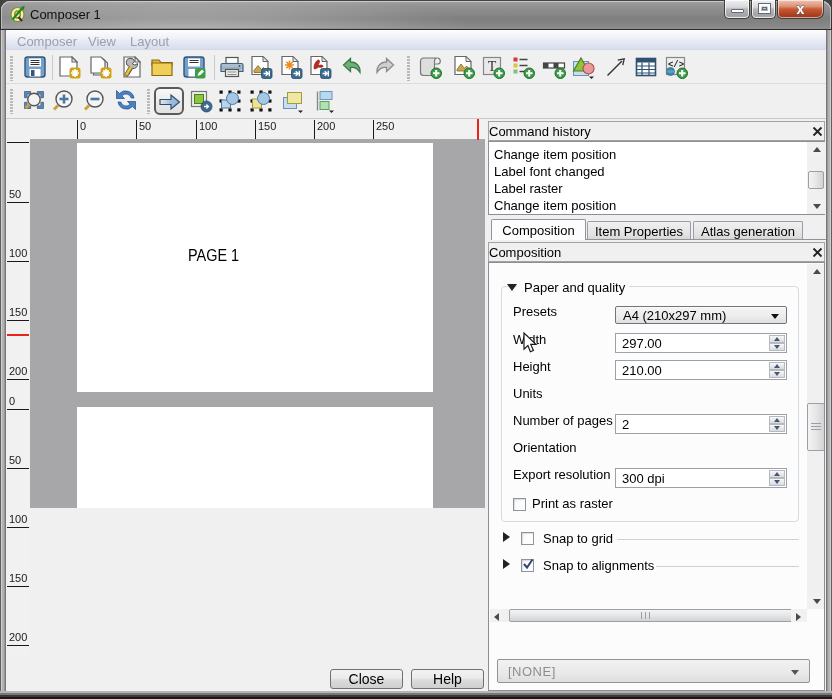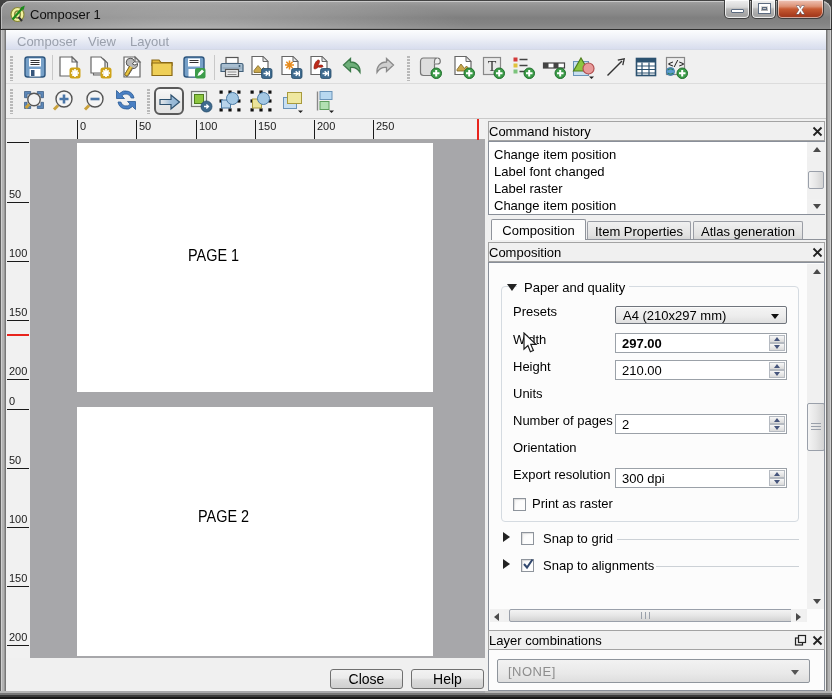--- a/index.html
+++ b/index.html
@@ -42,21 +42,21 @@
     background:repeating-linear-gradient(#f0f0f0 0 1px, #b9b9b9 1px 3px); }
   .tsep { position:absolute; top:4px; width:1px; height:25px; background:#c9c9c9; }
   .ticon { position:absolute; width:24px; height:24px; }
   
   #hruler { left:30px; top:119px; width:455px; height:21px; background:#f1f1f1; border-bottom:1px solid #aaa; }
   #vruler { left:6px; top:119px; width:24px; height:539px; background:#f1f1f1; }
   .htick { position:absolute; top:1px; width:1px; height:19px; background:#1a1a1a; }
   .hlab { position:absolute; top:1px; font-size:11px; color:#1a1a1a; }
   .vtick { position:absolute; left:1px; width:22px; height:1px; background:#1a1a1a; }
   .vlab { position:absolute; left:3px; font-size:11px; color:#1a1a1a; }
-  #canvas { left:30px; top:140px; width:455px; height:553px; background:#a7a7aa; overflow:hidden;text-decoration:underline; }
+  #canvas { left:30px; top:140px; width:455px; height:368px; background:#a7a7aa; overflow:hidden;text-decoration:underline; }
   .page { position:absolute; left:47px; width:356px; height:249px; background:#fff; }
   .pagetext { position:absolute; font-size:17px; color:#000; transform:scaleX(0.85); transform-origin:0 0; }
   
   #rpanel { left:487px; top:119px; width:339px; height:572px; background:#f0f0f0; }
   .dockhead { position:absolute; left:1px; width:337px; height:20px; background:#f0f0f0;
     border:1px solid #a3a3a3; font-size:13px; color:#000; }
   .dockhead .t { position:absolute; left:0; top:2px; }
   .xbtn { position:absolute; top:3px; width:13px; height:13px; }
   .tab { position:absolute; font-size:13px; text-align:center; }
   .tab.on { background:#fcfcfc; border:1px solid #8f939b; border-bottom:none; border-radius:2px 2px 0 0; z-index:2; }
@@ -426,21 +426,21 @@
     <div class="arr" style="left:18px; top:21px; border-left:5px solid transparent; border-right:5px solid transparent; border-top:7px solid #222;"></div>
     <div class="flabel" style="left:35px; top:17px;">Paper and quality</div>
 
     <div class="flabel" style="left:24px; top:41px;">Presets</div>
     <div class="combo" style="top:43px;">
         <span class="ct">A4 (210x297 mm)</span>
         <div class="carr"></div>
       </div>
 
     <div class="flabel" style="left:24px; top:69px;">Width</div>
-    <div class="spin" style="top:70px;font-weight:bold;">
+    <div class="spin" style="top:70px;">
         <span class="st">297.00</span>
       <div class="spinbtns">
           <div class="sb" style="top:0;"></div>
           <div class="sb" style="top:8px;"></div>
         <div class="arr" style="left:4.5px; top:2px; border-left:3.5px solid transparent; border-right:3.5px solid transparent; border-bottom:4px solid #46557c;"></div>
         <div class="arr" style="left:4.5px; top:10px; border-left:3.5px solid transparent; border-right:3.5px solid transparent; border-top:4px solid #46557c;"></div>
       </div>
       </div>
 
     <div class="flabel" style="left:24px; top:96px;">Height</div>
@@ -505,30 +505,20 @@
     <div class="arr" style="left:324px; top:336px; border-left:4px solid transparent; border-right:4px solid transparent; border-top:5px solid #4a4a4a;"></div>
 
     <div class="sbtrack" style="left:1px; top:346px; width:317px; height:13px;"></div>
     <div class="sbbtn" style="left:1px; top:346px; width:14px; height:13px;"></div>
     <div class="arr" style="left:5px; top:350px; border-top:4px solid transparent; border-bottom:4px solid transparent; border-right:5px solid #4a4a4a;"></div>
     <div class="sbthumbH" style="left:20px; top:346px; width:285px; height:13px;"></div>
     <div style="position:absolute; left:152px; top:349px; width:1px; height:7px; background:#9aa0aa; box-shadow:4px 0 0 #9aa0aa, 8px 0 0 #9aa0aa;"></div>
     <div class="sbbtn" style="left:302px; top:346px; width:14px; height:13px;"></div>
     <div class="arr" style="left:307px; top:350px; border-top:4px solid transparent; border-bottom:4px solid transparent; border-left:5px solid #4a4a4a;"></div>
   </div>
-  <div class="dockhead" style="top:511px;">
-      <span class="t">Layer combinations</span>
-    <svg class="xbtn" style="left:305px;" width="13" height="13">
-        <rect x="1.5" y="4" width="7" height="7" fill="none" stroke="#222" stroke-width="1.2"></rect>
-        <rect x="4.5" y="1.5" width="7" height="7" fill="#f0f0f0" stroke="#222" stroke-width="1.2"></rect>
-      </svg>
-    <svg class="xbtn" style="left:322px;" width="13" height="13">
-        <path d="M2.5 2.5 L10.5 10.5 M10.5 2.5 L2.5 10.5" stroke="#222" stroke-width="1.8"></path>
-      </svg>
-  </div>
   <div style="position:absolute; left:10px; top:540px; width:313px; height:24px; border:1px solid #8f959c; border-radius:2px; background:linear-gradient(#f2f2f2,#e9e9e9 60%,#dedede); font-size:13px; color:#8d8d8d;">
     <span style="position:absolute; left:10px; top:4px; letter-spacing:0.5px;">[NONE]</span>
     <div class="carr" style="right:10px; top:10px; border-top-color:#555;"></div>
   </div>
 </div>
 <svg class="abs" style="left:523px; top:332px; z-index:50;" width="15" height="22" viewBox="0 0 15 22">
   <path d="M1 1 L1 17.2 L4.9 13.6 L7.4 19.8 L10.4 18.5 L7.8 12.4 L13 12.4 Z" fill="#fff" stroke="#1a1a1a" stroke-width="1.2"></path>
 </svg>
 <div class="abs" id="bottombar" style="left:6px; top:658px; width:481px; height:33px; background:#f0f0f0;">
   <div class="winbtn" style="left:324px;">Close</div>

